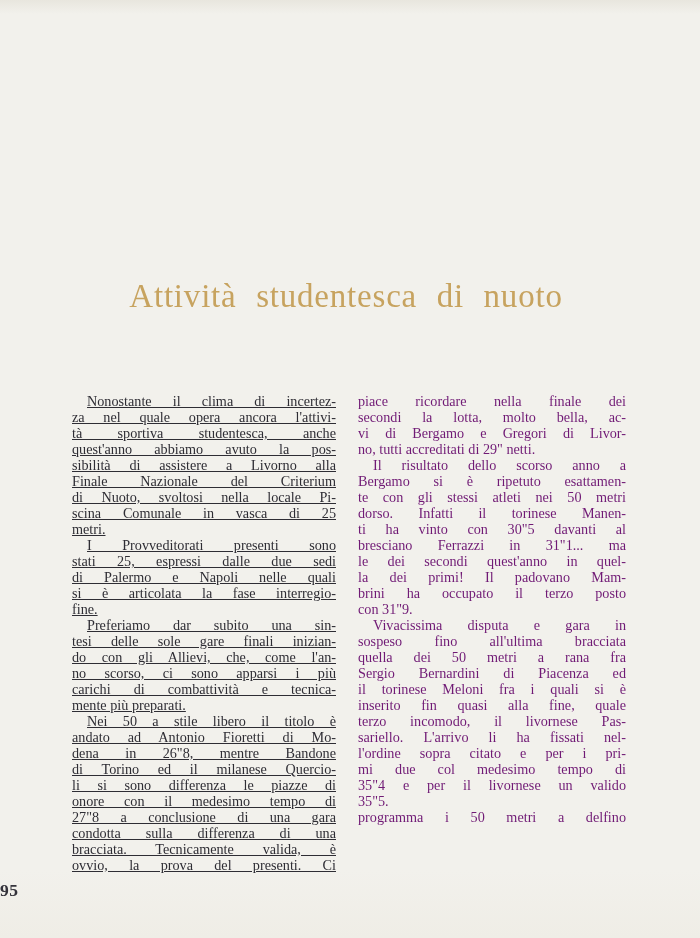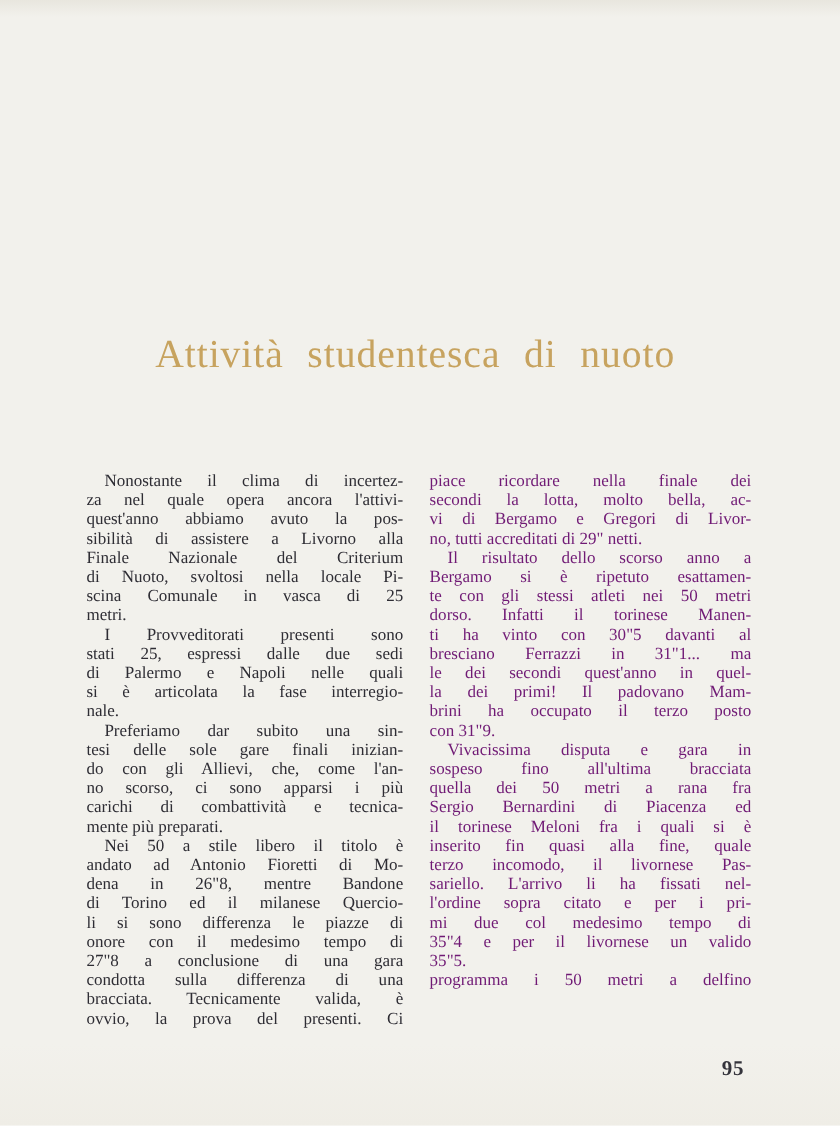--- a/index.html
+++ b/index.html
@@ -43,49 +43,50 @@
     text-align-last: justify;
     white-space: normal;
   }
   .tline.endline { text-align-last: left; }
   .tline.indent  { text-indent: 15px; }
   .page-number {
     position: absolute;
     top: 880px;
     left: 0;
     width: 620px;
-    text-align: right;
+    text-align: left;
     font-size: 17.5px;
     font-weight: 700;
     color: #34333b;
     letter-spacing: 0.5px;
   }
 </style>
 </head>
 <body>
 
 <h1 class="page-title" style="margin: 0px; color: rgb(199, 163, 95);">Attività studentesca di nuoto</h1>
 
-<div class="column left" style="color: rgb(46, 45, 52);">
+<div class="column left" style="color: rgb(46, 45, 52); text-decoration: underline;">
     <div class="para">
       <div class="tline indent">Nonostante il clima di incertez-</div>
       <div class="tline">za nel quale opera ancora l'attivi-</div>
+      <div class="tline">tà sportiva studentesca, anche</div>
       <div class="tline">quest'anno abbiamo avuto la pos-</div>
       <div class="tline">sibilità di assistere a Livorno alla</div>
       <div class="tline">Finale Nazionale del Criterium</div>
       <div class="tline">di Nuoto, svoltosi nella locale Pi-</div>
       <div class="tline">scina Comunale in vasca di 25</div>
       <div class="tline endline">metri.</div>
     </div>
     <div class="para">
       <div class="tline indent">I Provveditorati presenti sono</div>
       <div class="tline">stati 25, espressi dalle due sedi</div>
       <div class="tline">di Palermo e Napoli nelle quali</div>
       <div class="tline">si è articolata la fase interregio-</div>
-      <div class="tline endline">nale.</div>
+      <div class="tline endline">fine.</div>
     </div>
     <div class="para">
       <div class="tline indent">Preferiamo dar subito una sin-</div>
       <div class="tline">tesi delle sole gare finali inizian-</div>
       <div class="tline">do con gli Allievi, che, come l'an-</div>
       <div class="tline">no scorso, ci sono apparsi i più</div>
       <div class="tline">carichi di combattività e tecnica-</div>
       <div class="tline endline">mente più preparati.</div>
     </div>
     <div class="para">

